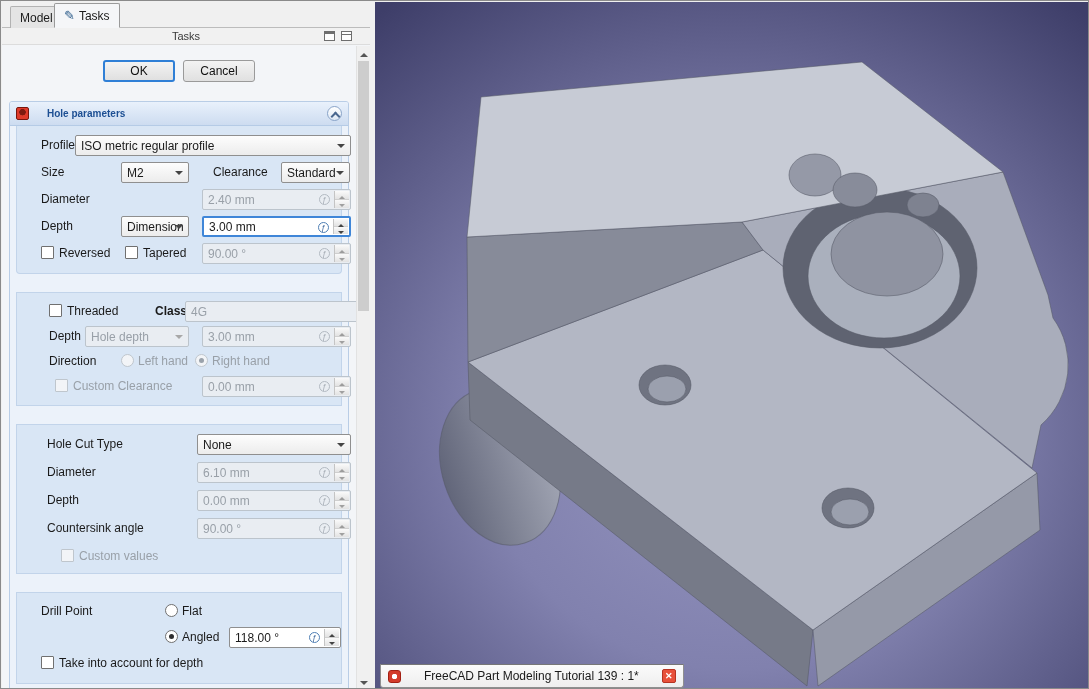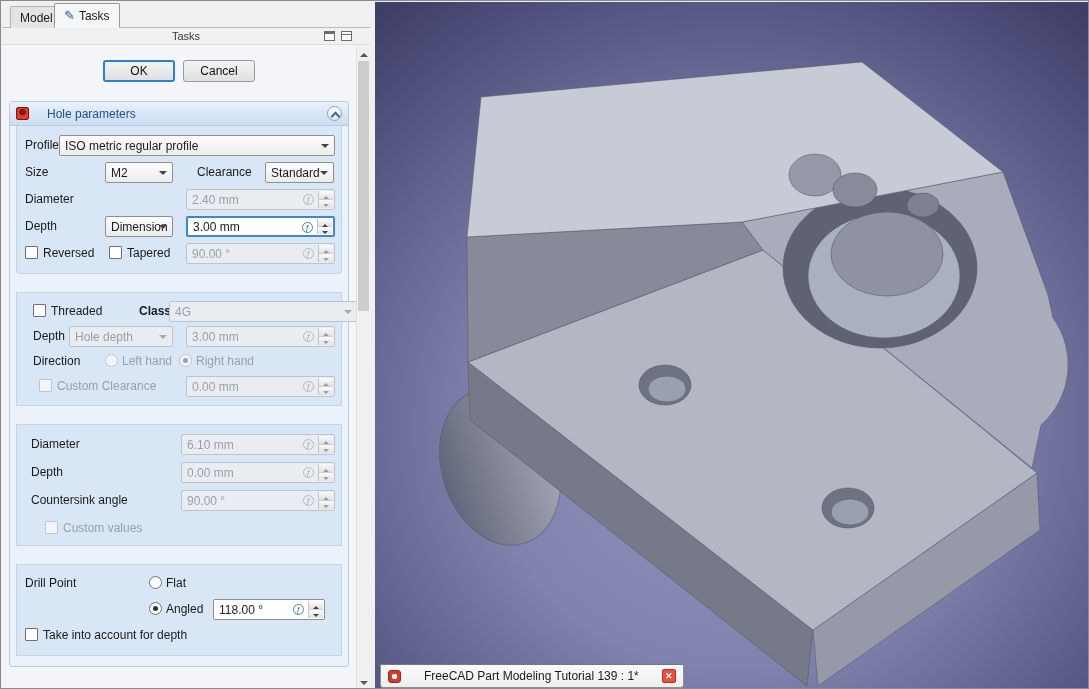--- a/index.html
+++ b/index.html
@@ -23,30 +23,30 @@
 
   #content { position:absolute; left:0; top:44px; width:354px; bottom:0; background:#f3f5f8; overflow:hidden; }
   .btnrow { display:flex; justify-content:center; gap:8px; padding-top:14px; height:37px; }
   .btn { width:72px; height:22px; font-family:"Liberation Sans",sans-serif; font-size:12px; color:#111;
          background:linear-gradient(#f3f3f3,#e0e0e0); border:1px solid #9a9a9a; border-radius:3px; cursor:pointer; }
   .btn.default { border:2px solid #2f7fd6; line-height:16px; }
 
   .section { margin:18px 7px 0; border:1px solid #b9cde6; border-radius:3px; background:#ecf2fa; padding-bottom:10px; }
   .sec-header { height:24px; display:flex; align-items:center; padding:0 6px; gap:6px;
                 background:linear-gradient(#e9f1fc,#cddcf0); border-bottom:1px solid #b5cbe6; border-radius:2px 2px 0 0; cursor:pointer; }
-  .sec-title { font-weight:normal; font-size:12px; color:#1d4f93;padding-left:12px; }
+  .sec-title { font-weight:bold; font-size:10px; color:#1d4f93;padding-left:12px; }
   .hole-ic { width:13px; height:13px; border-radius:2px; border:1px solid #7a150c;
              background:radial-gradient(circle at 50% 38%, #7e1a10 0 3px, #df3a2a 3.5px); }
   .chev { margin-left:auto; width:15px; height:15px; border-radius:50%; border:1px solid #8aa4c8; background:linear-gradient(#ffffff,#dde8f5); position:relative; cursor:pointer; }
   .chev::after { content:""; position:absolute; left:4px; top:6px; width:5px; height:5px;
                  border-left:2px solid #49678f; border-top:2px solid #49678f; transform:rotate(45deg); }
 
   .grp { margin:18px 6px 0; background:#d9e6f5; border:1px solid #c2d4ea; border-radius:0; padding:6px; }
   .grp.first { margin-top:0; border-radius:0 0 4px 4px; border-top:none; }
-  .row { position:relative; height:27px; }
+  .row { position:relative; height:27px;margin-left:16px; }
   .r25 { height:25px; } .r26 { height:26px; } .r28 { height:28px; } .r24 { height:24px; }
 
   .lb { position:absolute; top:6px; font-size:12px; color:#1a1a1a; white-space:nowrap; }
   .r25 .lb, .r26 .lb { top:5px; }
   .lb.dis { color:#99a0a8; }
 
   .combo { position:absolute; top:3px; height:21px; background:linear-gradient(#fdfdfd,#ececec);
            border:1px solid #8f8f8f; border-radius:2px; display:flex; align-items:center;
            padding:0 18px 0 5px; white-space:nowrap; overflow:hidden; cursor:default; }
   .combo::after { content:""; position:absolute; right:5px; top:8px; border:4px solid transparent; border-top-color:#444; }
@@ -238,20 +238,26 @@
               <span class="expr">ƒ</span>
               <span class="btns">
                   <span class="sb up"></span>
                   <span class="sb dn"></span>
                 </span>
             </div>
           </div>
         </div>
 
         <div class="grp">
+          <div class="row r28">
+            <span class="lb" style="left:8px">Hole Cut Type</span>
+            <div class="combo" style="left:158px;width:154px">
+              <span>None</span>
+            </div>
+          </div>
           <div class="row r28">
             <span class="lb" style="left:8px">Diameter</span>
             <div class="spin dis" style="left:158px;width:154px">
               <span class="val">6.10 mm</span>
               <span class="expr">ƒ</span>
               <span class="btns">
                   <span class="sb up"></span>
                   <span class="sb dn"></span>
                 </span>
             </div>

